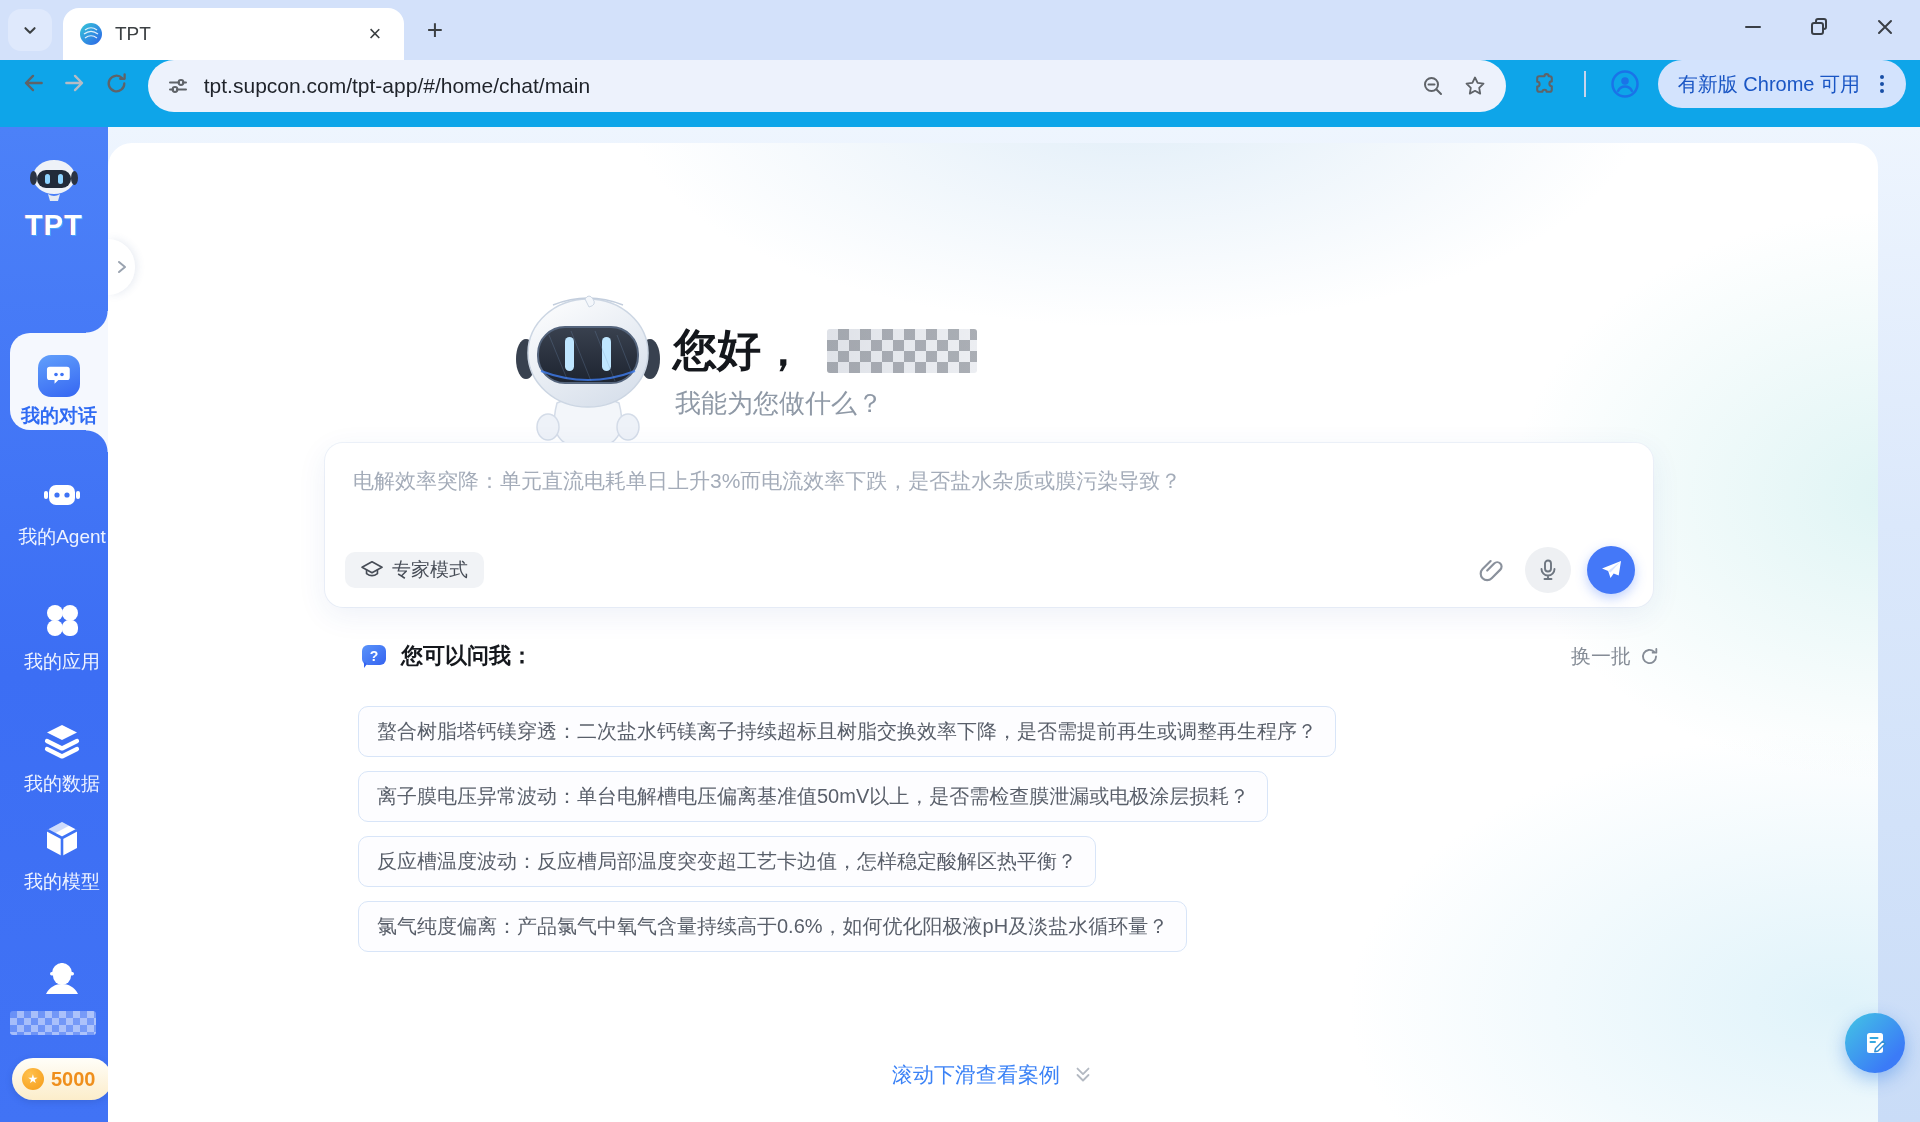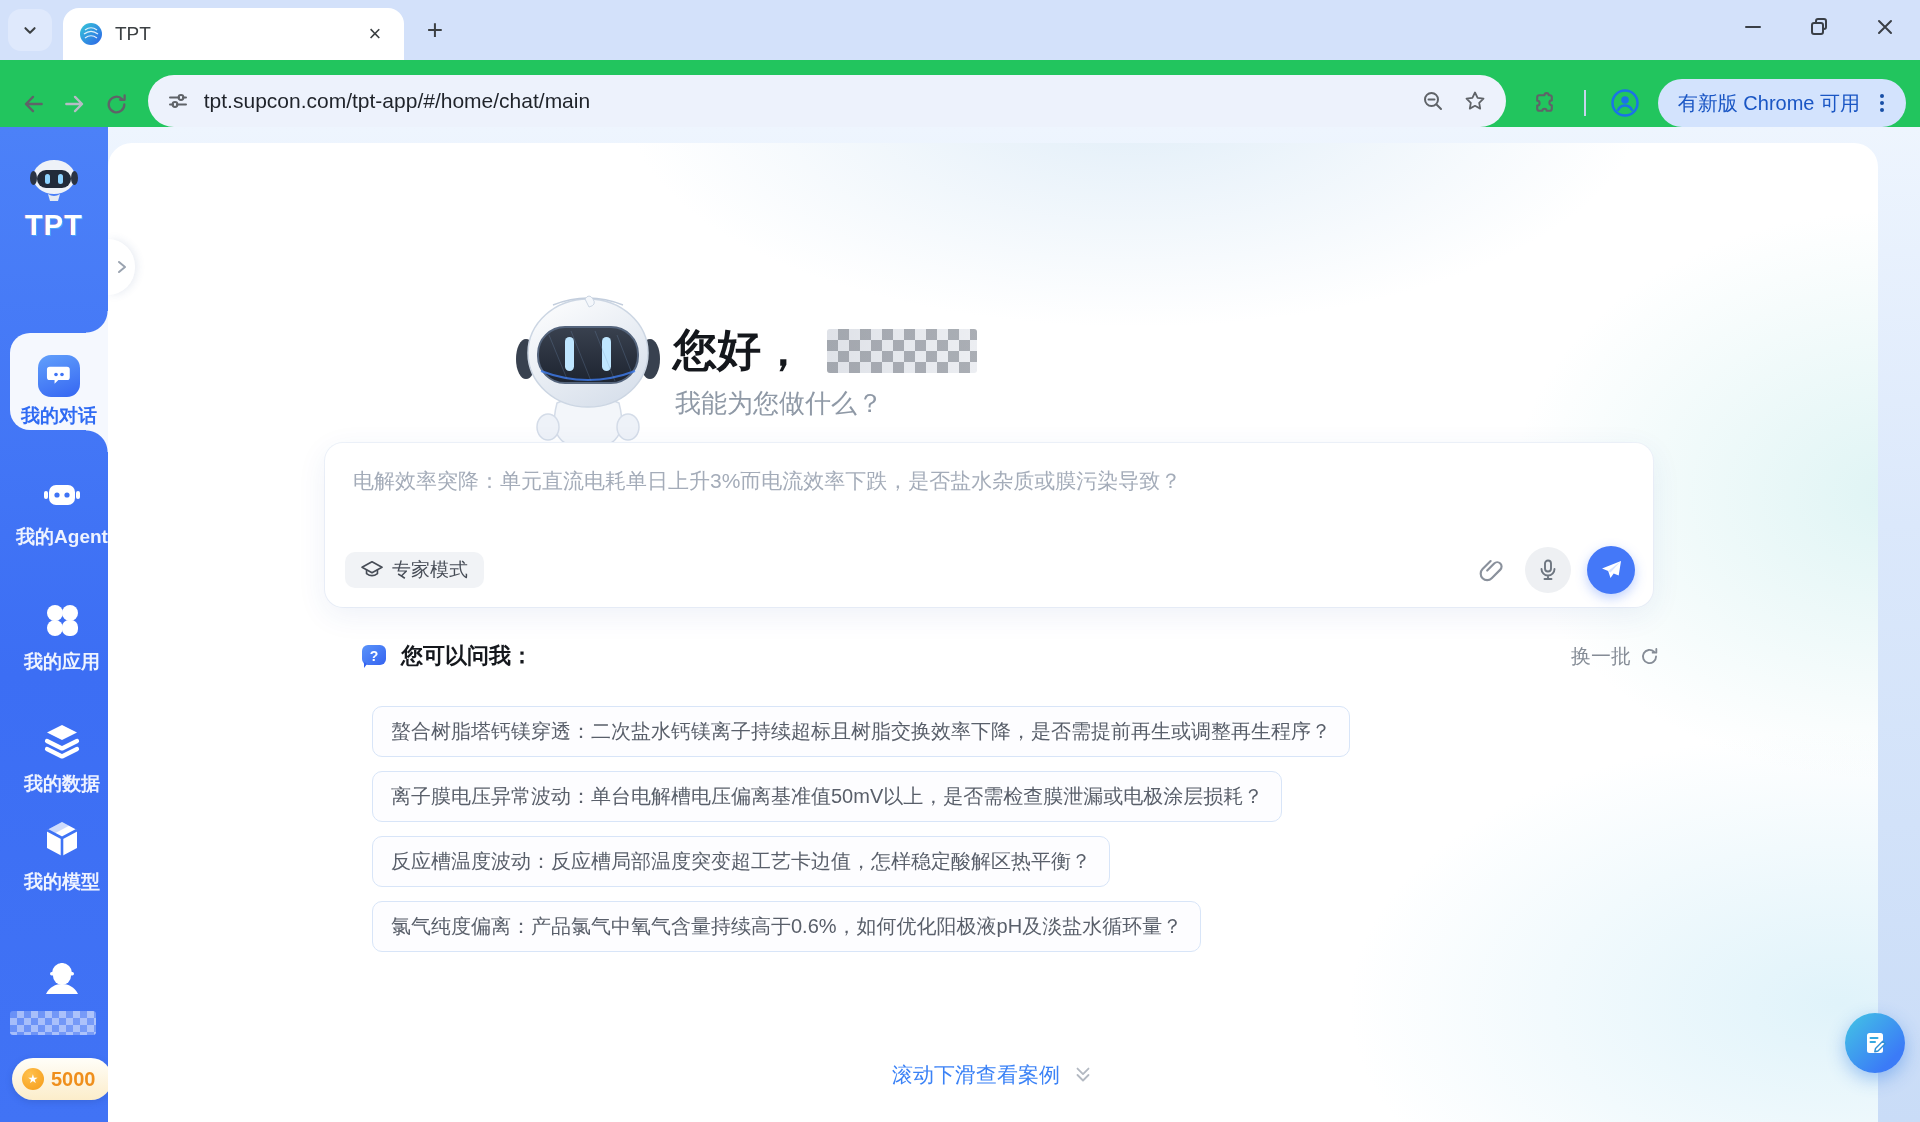--- a/index.html
+++ b/index.html
@@ -14,42 +14,42 @@
   .tab { width:341px; height:52px; margin-left:11px; background:#fff; border-radius:16px 16px 0 0;
     display:flex; align-items:center; padding:0 14px 0 16px; position:relative; }
   .tab-title { font-size:19px; color:#3c4043; margin-left:12px; flex:1; }
   .tab-close { width:30px; height:30px; border:none; background:transparent; border-radius:50%; font-size:22px;
     color:#3c4043; line-height:28px; cursor:pointer; }
   .newtab-btn { width:42px; height:42px; border:none; background:transparent; border-radius:50%; font-size:28px;
     font-weight:300; color:#3c4043; margin:0 0 9px 10px; cursor:pointer; }
   .win-controls { position:absolute; right:14px; top:8px; display:flex; gap:24px; }
   .win-btn { width:42px; height:38px; border:none; background:transparent; display:flex; align-items:center; justify-content:center; cursor:pointer; }
 
-  .toolbar { height:67px; background:#22c55e; display:flex; align-items:flex-end; padding:0 14px 0 12px; flex:0 0 auto; }
+  .toolbar { height:67px; background:#0ea5e9; display:flex; align-items:flex-start; padding:0 14px 0 12px; flex:0 0 auto; }
   .nav-btn { width:46px; height:46px; border:none; background:transparent; border-radius:50%;
     display:flex; align-items:center; justify-content:center; cursor:pointer; }
   .addressbar { flex:0 0 auto; width:1358px; height:52px; margin-left:10px; background:#edf2fc; border-radius:26px;
     display:flex; align-items:center; padding:0 10px 0 18px; }
   .url-text { font-size:21px; color:#1f232a; margin-left:14px; flex:1; white-space:nowrap; overflow:hidden; }
   .addr-icon-btn { width:42px; height:42px; border:none; background:transparent; border-radius:50%;
     display:flex; align-items:center; justify-content:center; cursor:pointer; }
   .toolbar-right { display:flex; align-items:center; margin-left:16px; gap:10px; }
   .vsep { width:2px; height:26px; background:#c8d4ec; margin:0 6px; }
   .update-pill { height:48px; border:none; border-radius:24px; background:#d3e3fd; color:#1a56c4;
     font-size:20px; display:flex; align-items:center; gap:12px; padding:0 14px 0 20px; cursor:pointer; white-space:nowrap; }
 
   
   .app { flex:1; display:flex; min-height:0; }
 
   .sidebar { width:108px; flex:0 0 auto; position:relative;
     background:linear-gradient(180deg,#4c81f8 0%,#3c6ef4 55%,#4173f5 100%); }
   .logo { position:absolute; top:30px; left:0; width:108px; text-align:center; }
   .logo-text { color:#fff; font-size:29px; font-weight:bold; letter-spacing:1px; margin-top:2px;
     text-shadow:1px 1px 0 rgba(80,200,255,.55), -1px 0 0 rgba(255,120,160,.45); }
-  .nav-item { position:absolute; left:0; width:124px; text-align:center; cursor:pointer;font-weight:bold; }
+  .nav-item { position:absolute; left:0; width:124px; text-align:center; cursor:pointer; }
   .nav-label { display:block; color:#eef3ff; font-size:19px; margin-top:7px; }
   .nav-active { position:absolute; left:10px; right:0; top:206px; height:97px; background:#f5f8fe;
     border-radius:20px 0 0 20px; text-align:center; padding-top:22px; cursor:pointer; }
   .nav-active::before { content:""; position:absolute; right:0; top:-22px; width:22px; height:22px;
     background:radial-gradient(circle at 0 0, rgba(0,0,0,0) 21px, #f5f8fe 22px); }
   .nav-active::after { content:""; position:absolute; right:0; bottom:-22px; width:22px; height:22px;
     background:radial-gradient(circle at 0 100%, rgba(0,0,0,0) 21px, #f5f8fe 22px); }
   .chat-icon-tile { width:42px; height:42px; margin:0 auto; border-radius:13px;
     background:linear-gradient(160deg,#62a0fb,#3566f2); display:flex; align-items:center; justify-content:center; }
   .nav-active .nav-label { color:#2f6bf3; font-weight:bold; margin-top:6px; }
@@ -106,21 +106,21 @@
     align-items:center; justify-content:center; margin-left:14px; cursor:pointer; }
   .send-btn { width:48px; height:48px; border:none; border-radius:50%; background:#4478f8; display:flex;
     align-items:center; justify-content:center; margin-left:16px; cursor:pointer; box-shadow:0 4px 12px rgba(68,120,248,.35); }
 
   .ask-header { position:absolute; left:252px; right:218px; top:498px; display:flex; align-items:center; }
   .ask-title { font-size:22px; font-weight:bold; color:#15181d; margin-left:13px; }
   .ask-header .spacer { flex:1; }
   .refresh-btn { border:none; background:transparent; color:#858c96; font-size:20px; display:flex;
     align-items:center; gap:8px; cursor:pointer; }
 
-  .chips { position:absolute; left:264px; top:563px; display:flex; flex-direction:column; align-items:flex-start; gap:14px; }
+  .chips { position:absolute; left:250px; top:563px; display:flex; flex-direction:column; align-items:flex-start; gap:14px; }
   .chip { border:1px solid #d8e5f8; background:rgba(252,253,255,.8); border-radius:10px; padding:11px 18px;
     font-size:20px; color:#595f6a; cursor:pointer; white-space:nowrap; }
 
   .scroll-hint { position:absolute; left:0; right:0; top:918px; display:flex; align-items:center; justify-content:center;
     gap:12px; color:#3b82f6; font-size:21px; cursor:pointer; }
 
   .fab { position:absolute; right:15px; bottom:49px; width:60px; height:60px; border:none; border-radius:50%;
     background:linear-gradient(135deg,#43c6e4 0%,#3b7bf7 78%); display:flex; align-items:center; justify-content:center;
     cursor:pointer; box-shadow:0 6px 18px rgba(55,130,230,.45); }
 </style>

